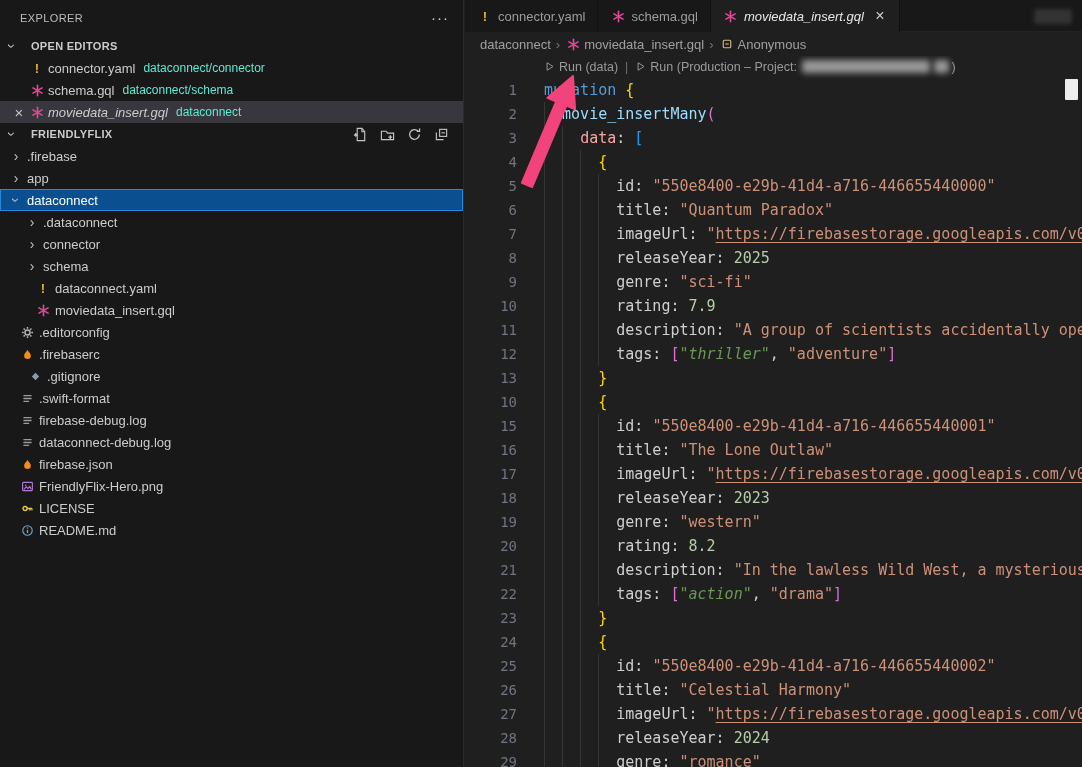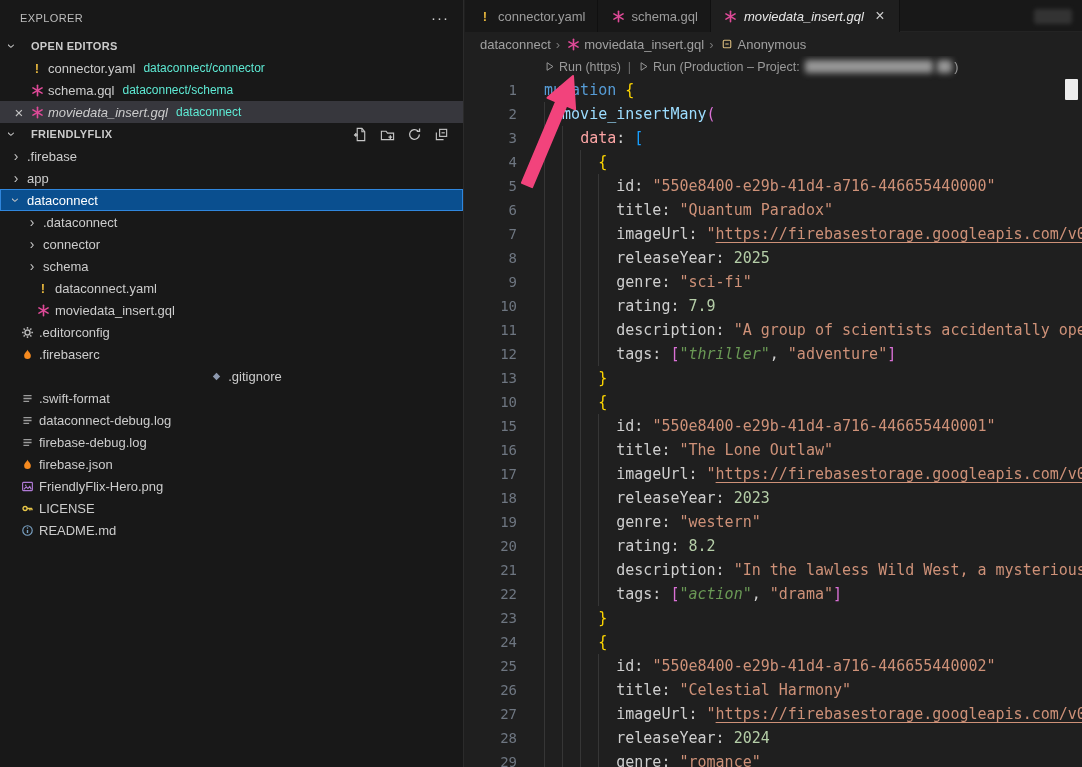--- a/index.html
+++ b/index.html
@@ -221,21 +221,21 @@
         </div>
         <div class="tree-row" style="padding-left: 8px;">
           <span class="fsp"></span>
           <span class="fic">
             <svg width="13" height="13" viewBox="0 0 16 16">
               <path d="M8 1.3c.5 2.9-4.1 4.4-4.1 8.2a4.1 4.1 0 0 0 8.2 0C12.1 5.7 7.5 4.2 8 1.3z" fill="#f58a1f"></path>
             </svg>
           </span>
           <span class="tree-name">.firebaserc</span>
         </div>
-        <div class="tree-row" style="padding-left: 16px; justify-content: center;">
+        <div class="tree-row" style="padding-left: 16px;">
           <span class="fsp"></span>
           <span class="fic">
             <svg width="13" height="13" viewBox="0 0 16 16">
               <rect x="4.8" y="4.8" width="6.4" height="6.4" transform="rotate(45 8 8)" fill="#8d99ae"></rect>
             </svg>
           </span>
           <span class="tree-name">.gitignore</span>
         </div>
         <div class="tree-row" style="padding-left: 8px;">
           <span class="fsp"></span>
@@ -246,30 +246,30 @@
           </span>
           <span class="tree-name">.swift-format</span>
         </div>
         <div class="tree-row" style="padding-left: 8px;">
           <span class="fsp"></span>
           <span class="fic">
             <svg width="13" height="13" viewBox="0 0 16 16" stroke="#9c9c9c" stroke-width="1.6">
               <path d="M3 4.5h10M3 8h10M3 11.5h7"></path>
             </svg>
           </span>
-          <span class="tree-name">dataconnect-debug.log</span>
+          <span class="tree-name">firebase-debug.log</span>
         </div>
         <div class="tree-row" style="padding-left: 8px;">
           <span class="fsp"></span>
           <span class="fic">
             <svg width="13" height="13" viewBox="0 0 16 16" stroke="#9c9c9c" stroke-width="1.6">
               <path d="M3 4.5h10M3 8h10M3 11.5h7"></path>
             </svg>
           </span>
-          <span class="tree-name">firebase-debug.log</span>
+          <span class="tree-name">dataconnect-debug.log</span>
         </div>
         <div class="tree-row" style="padding-left: 8px;">
           <span class="fsp"></span>
           <span class="fic">
             <svg width="13" height="13" viewBox="0 0 16 16">
               <path d="M8 1.3c.5 2.9-4.1 4.4-4.1 8.2a4.1 4.1 0 0 0 8.2 0C12.1 5.7 7.5 4.2 8 1.3z" fill="#f58a1f"></path>
             </svg>
           </span>
           <span class="tree-name">firebase.json</span>
         </div>
@@ -372,21 +372,21 @@
             </svg>
           </span>
           <span>Anonymous</span>
         </span>
       </div>
 
     <div id="content">
       <div id="codelens">
         <span class="lens-link"><svg width="11" height="11" viewBox="0 0 16 16" fill="none" stroke="#9a9a9a" stroke-width="1.4" stroke-linejoin="round">
               <path d="M4.5 2.5l8.5 5.5-8.5 5.5z"></path>
-            </svg><span>Run (https)</span></span><span class="lens-sep">|</span><span class="lens-link"><svg width="11" height="11" viewBox="0 0 16 16" fill="none" stroke="#9a9a9a" stroke-width="1.4" stroke-linejoin="round">
+            </svg><span>Run (data)</span></span><span class="lens-sep">|</span><span class="lens-link"><svg width="11" height="11" viewBox="0 0 16 16" fill="none" stroke="#9a9a9a" stroke-width="1.4" stroke-linejoin="round">
               <path d="M4.5 2.5l8.5 5.5-8.5 5.5z"></path>
             </svg><span>Run (Production – Project: </span><span class="blur b-lg"></span><span class="blur b-sm"></span><span>)</span></span>
       </div>
       <div id="lines">
           <div class="row">
             <span class="num">1</span>
             <span class="codeln"><span class="toks"><span class="tk-kw">mutation</span><span class="tk-pl"> </span><span class="tk-b1">{</span></span></span>
           </div>
           <div class="row">
             <span class="num">2</span>

